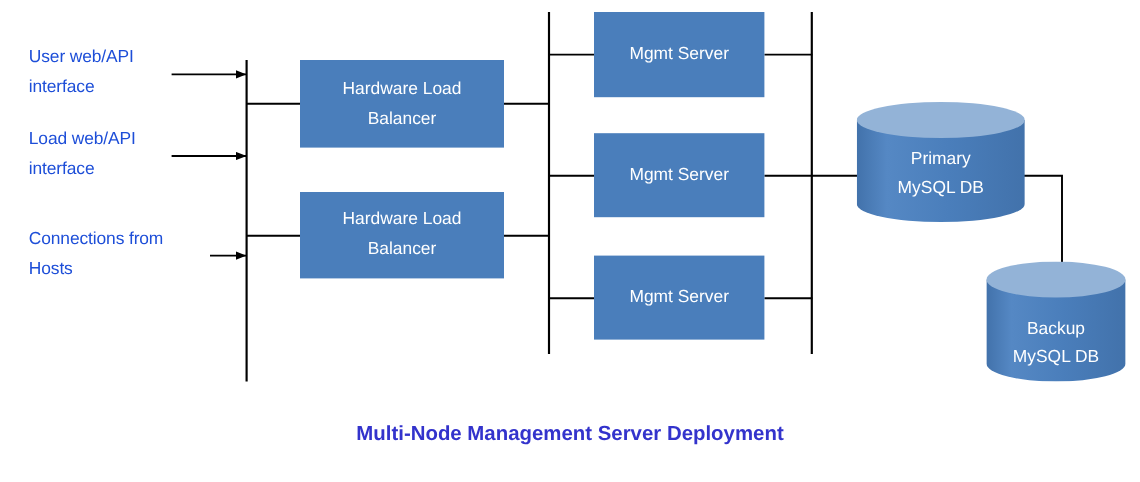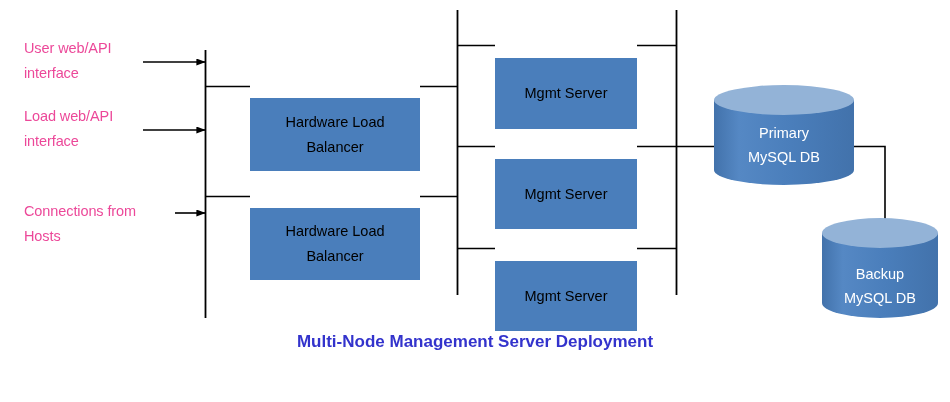--- a/index.html
+++ b/index.html
@@ -19,46 +19,45 @@
     position: absolute;
     left: 0;
     top: 0;
     width: 950px;
     height: 402px;
   }
 
   
   .edge-label {
     position: absolute;
-    color: #ec4899;
+    color: #1d4ed8;
     font-size: 14.5px;
     line-height: 25px;
     font-family: "Liberation Sans", sans-serif;
     white-space: pre-line;
     letter-spacing: -0.1px;
   }
   #label-user      { left: 24px;  top: 36px;  width: 160px; }
   #label-admin     { left: 24px;  top: 104px; width: 160px; }
-  #label-hosts     { left: 24px;  top: 199px; width: 170px; }
+  #label-hosts     { left: 24px;  top: 187px; width: 170px; }
 
   
   .proc-box {
     position: absolute;
     background: #4a7ebb;
-    color: #000000;
+    color: #ffffff;
     display: flex;
     align-items: center;
     justify-content: center;
     text-align: center;
     font-size: 14.5px;
     line-height: 25px;
     white-space: pre-line;
     font-family: "Liberation Sans", sans-serif;
     box-sizing: border-box;
-    margin-top: 48px;
   }
   #lb-1  { left: 250px; top: 50px;  width: 170px; height: 73px; }
   #lb-2  { left: 250px; top: 160px; width: 170px; height: 72px; }
   #mgmt-1 { left: 495px; top: 10px;  width: 142px; height: 71px; }
   #mgmt-2 { left: 495px; top: 111px; width: 142px; height: 70px; }
   #mgmt-3 { left: 495px; top: 213px; width: 142px; height: 70px; }
 
   
   .db-cyl {
     position: absolute;
@@ -83,21 +82,21 @@
   }
   #db-primary { left: 714px; top: 85px;  width: 140px; height: 100px; }
   #db-primary .cyl-label { top: 36px; }
   #db-backup  { left: 822px; top: 218px; width: 116px; height: 100px; }
   #db-backup  .cyl-label { top: 44px; }
 
   
   #diagram-title {
     position: absolute;
     left: 0;
-    top: 332px;
+    top: 352px;
     width: 950px;
     text-align: center;
     color: #3333cc;
     font-weight: bold;
     font-size: 17px;
     font-family: "Liberation Sans", sans-serif;
   }
 </style>
 </head>
 <body>

